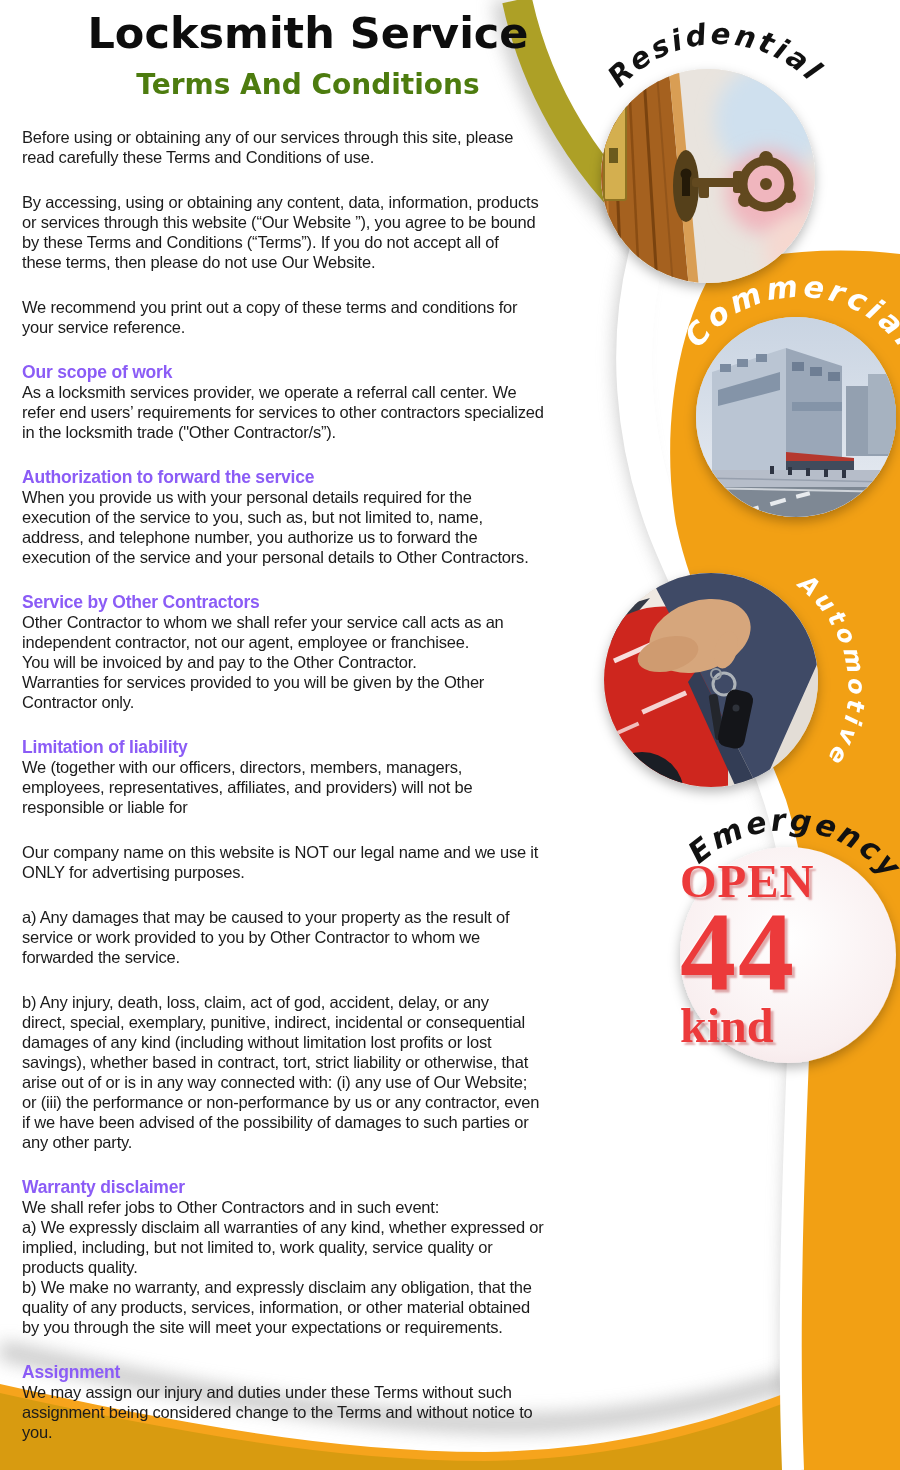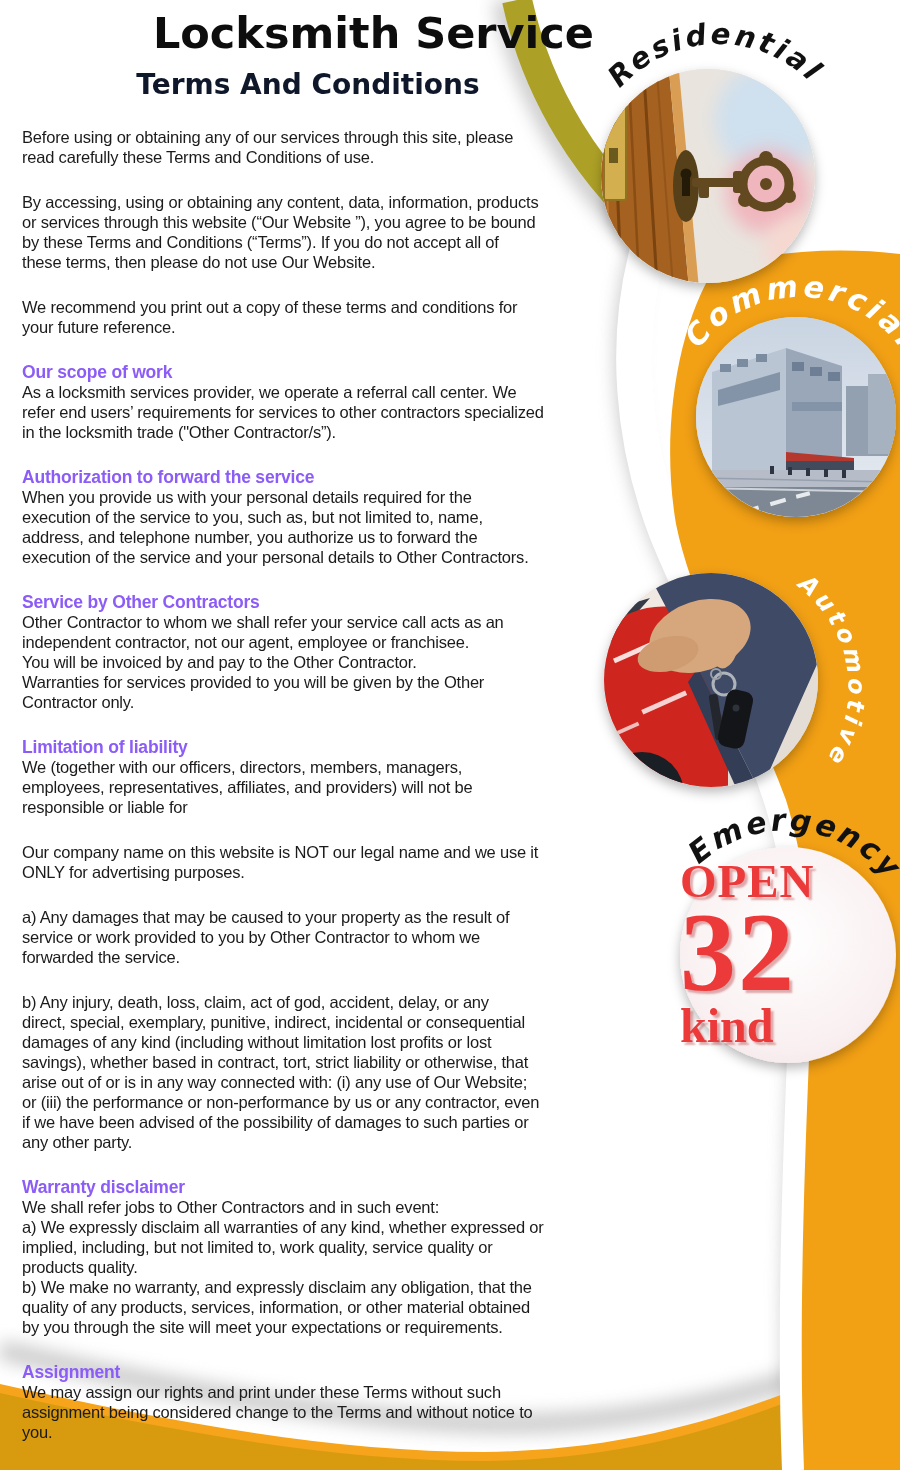--- a/index.html
+++ b/index.html
@@ -2,23 +2,23 @@
 <html><head>
 <meta charset="utf-8">
 <style>
   html,body{margin:0;padding:0;background:#fff;}
   .stage{position:relative;width:900px;height:1470px;overflow:hidden;background:#ffffff;
          font-family:"Liberation Sans",sans-serif;color:#1b1b1b;}
   svg{position:absolute;left:0;top:0;}
   
   .doc{position:absolute;left:22px;top:0;width:572px;}
   .doc h1{margin:8px 0 0;font-family:"DejaVu Sans",sans-serif;font-weight:800;
-          font-size:43px;line-height:50px;text-align:right;color:#0d0d0d;letter-spacing:0px;}
+          font-size:43px;line-height:50px;text-align:center;color:#0d0d0d;letter-spacing:0px;}
   .doc h2{margin:10px 0 0;font-family:"DejaVu Sans",sans-serif;font-weight:800;
-          font-size:28px;line-height:34px;text-align:center;color:#0f172a;}
+          font-size:28px;line-height:34px;text-align:center;color:#4d7c0f;}
   .para{margin-top:25px;font-size:16.5px;line-height:20px;letter-spacing:-0.2px;}
   .para h3{margin:0;font-size:17.5px;line-height:20px;font-weight:bold;color:#8b5cf6;}
   .ptext{white-space:pre-line;}
   
   .script{font-family:"DejaVu Sans",sans-serif;font-style:italic;font-weight:bold;}
   
   .open24{position:absolute;left:680px;top:858px;width:216px;text-align:left;
           font-family:Liberation Serif, serif;font-weight:800;color:#ec3a3b;
           text-shadow:3px 3px 2px rgba(170,25,28,.35), -1px -1px 0 rgba(255,255,255,.55);}
   .open24 .o1{font-size:47px;line-height:46px;letter-spacing:1px;}
@@ -200,41 +200,41 @@
     <text class="script" font-size="24" letter-spacing="4" fill="#ffffff">
       <textPath href="#arcAuto" startOffset="2">Automotive</textPath>
     </text>
     <text class="script" font-size="30" letter-spacing="3" fill="#111111">
       <textPath href="#arcEmg" startOffset="4">Emergency</textPath>
     </text>
   </svg>
 
   <div class="open24">
     <div class="o1">OPEN</div>
-    <div class="o2">32</div>
+    <div class="o2">44</div>
     <div class="o3">kind</div>
   </div>
 
   <div class="doc">
     <h1>Locksmith Service</h1>
     <h2>Terms And Conditions</h2>
 
     <div class="para">
       <div class="ptext">Before using or obtaining any of our services through this site, please
 read carefully these Terms and Conditions of use.</div>
     </div>
     <div class="para">
       <div class="ptext">By accessing, using or obtaining any content, data, information, products
 or services through this website (“Our Website ”), you agree to be bound
 by these Terms and Conditions (“Terms”). If you do not accept all of
 these terms, then please do not use Our Website.</div>
     </div>
     <div class="para">
       <div class="ptext">We recommend you print out a copy of these terms and conditions for
-your future reference.</div>
+your service reference.</div>
     </div>
     <div class="para">
       <h3>Our scope of work</h3>
       <div class="ptext">As a locksmith services provider, we operate a referral call center. We
 refer end users’ requirements for services to other contractors specialized
 in the locksmith trade ("Other Contractor/s”).</div>
     </div>
     <div class="para">
       <h3>Authorization to forward the service</h3>
       <div class="ptext">When you provide us with your personal details required for the
@@ -280,19 +280,19 @@
       <div class="ptext">We shall refer jobs to Other Contractors and in such event:
 a) We expressly disclaim all warranties of any kind, whether expressed or
 implied, including, but not limited to, work quality, service quality or
 products quality.
 b) We make no warranty, and expressly disclaim any obligation, that the
 quality of any products, services, information, or other material obtained
 by you through the site will meet your expectations or requirements.</div>
     </div>
     <div class="para">
       <h3>Assignment</h3>
-      <div class="ptext">We may assign our rights and print under these Terms without such
+      <div class="ptext">We may assign our injury and duties under these Terms without such
 assignment being considered change to the Terms and without notice to
 you.</div>
     </div>
   </div>
 
 </div>
 
 </body></html>

